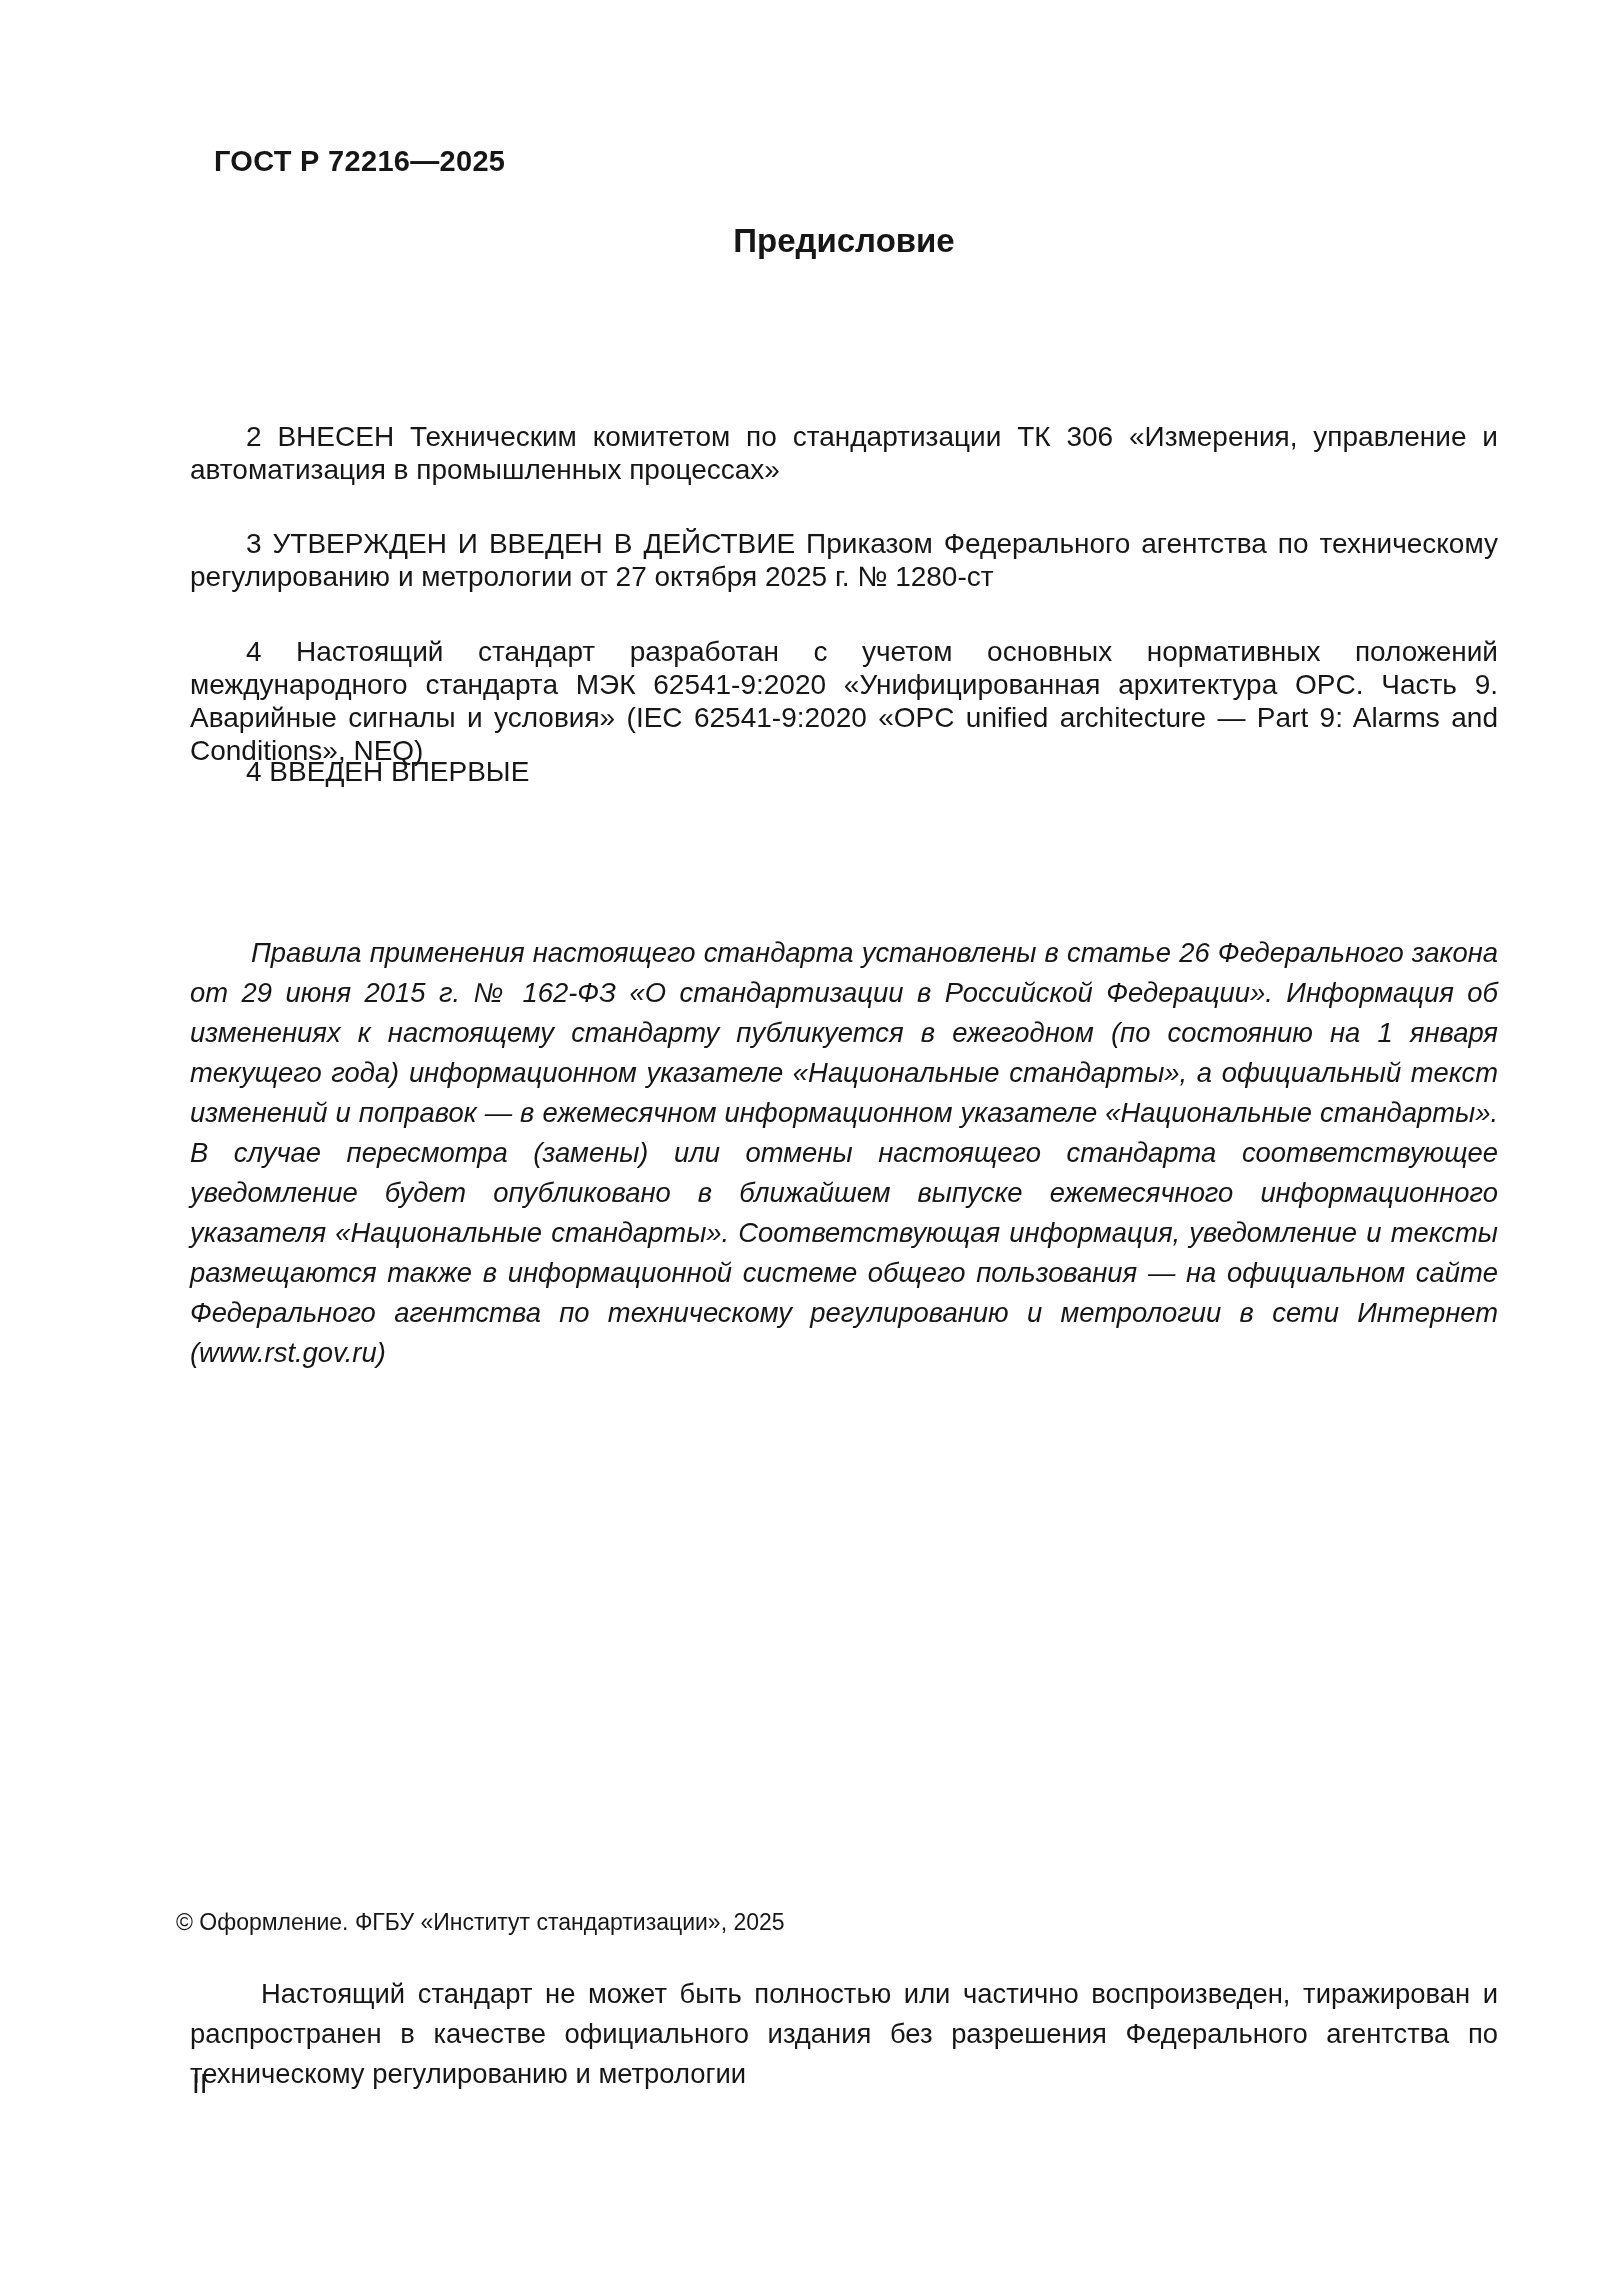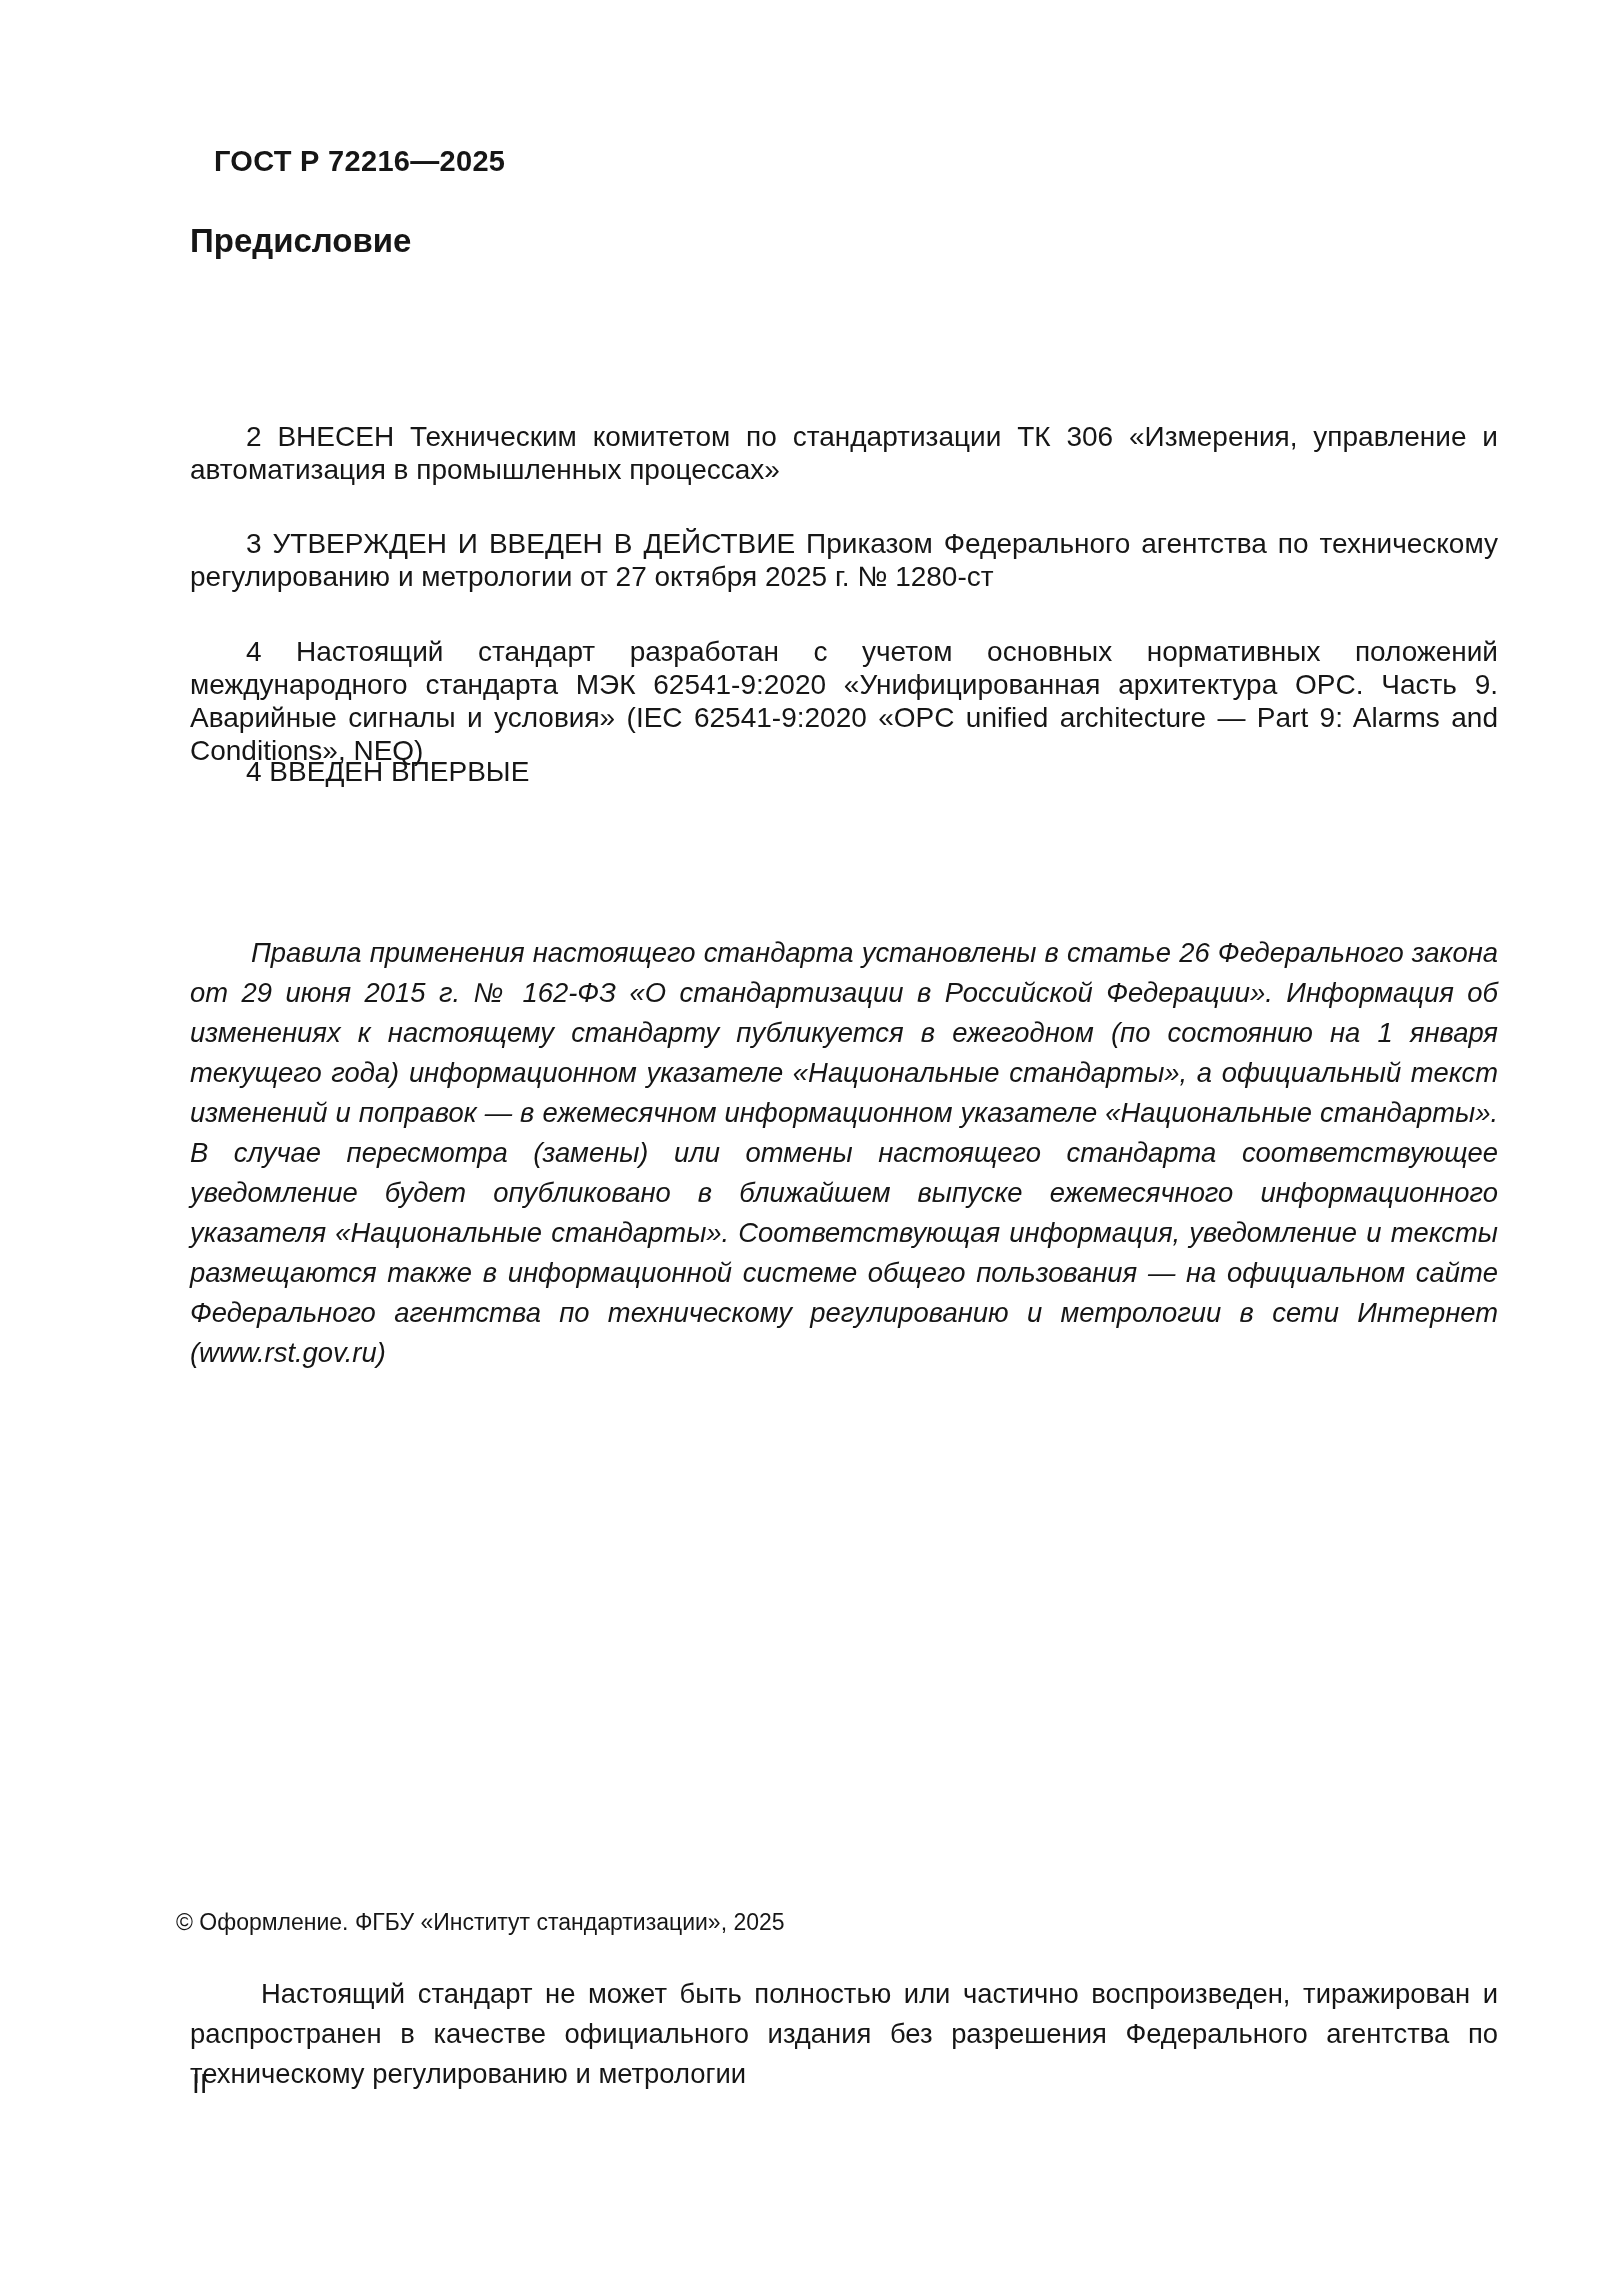--- a/index.html
+++ b/index.html
@@ -27,20 +27,21 @@
     letter-spacing: 0.3px;
     white-space: nowrap;
     margin-left: 24px;
   }
   .page-title {
     position: absolute;
     top: 222px;
     left: 190px;
     width: 1308px;
     margin: 0;
+    text-align: center;
     font-size: 33px;
     font-weight: bold;
   }
   .body-par {
     position: absolute;
     left: 190px;
     width: 1308px;
     margin: 0;
     font-size: 28px;
     line-height: 33px;

